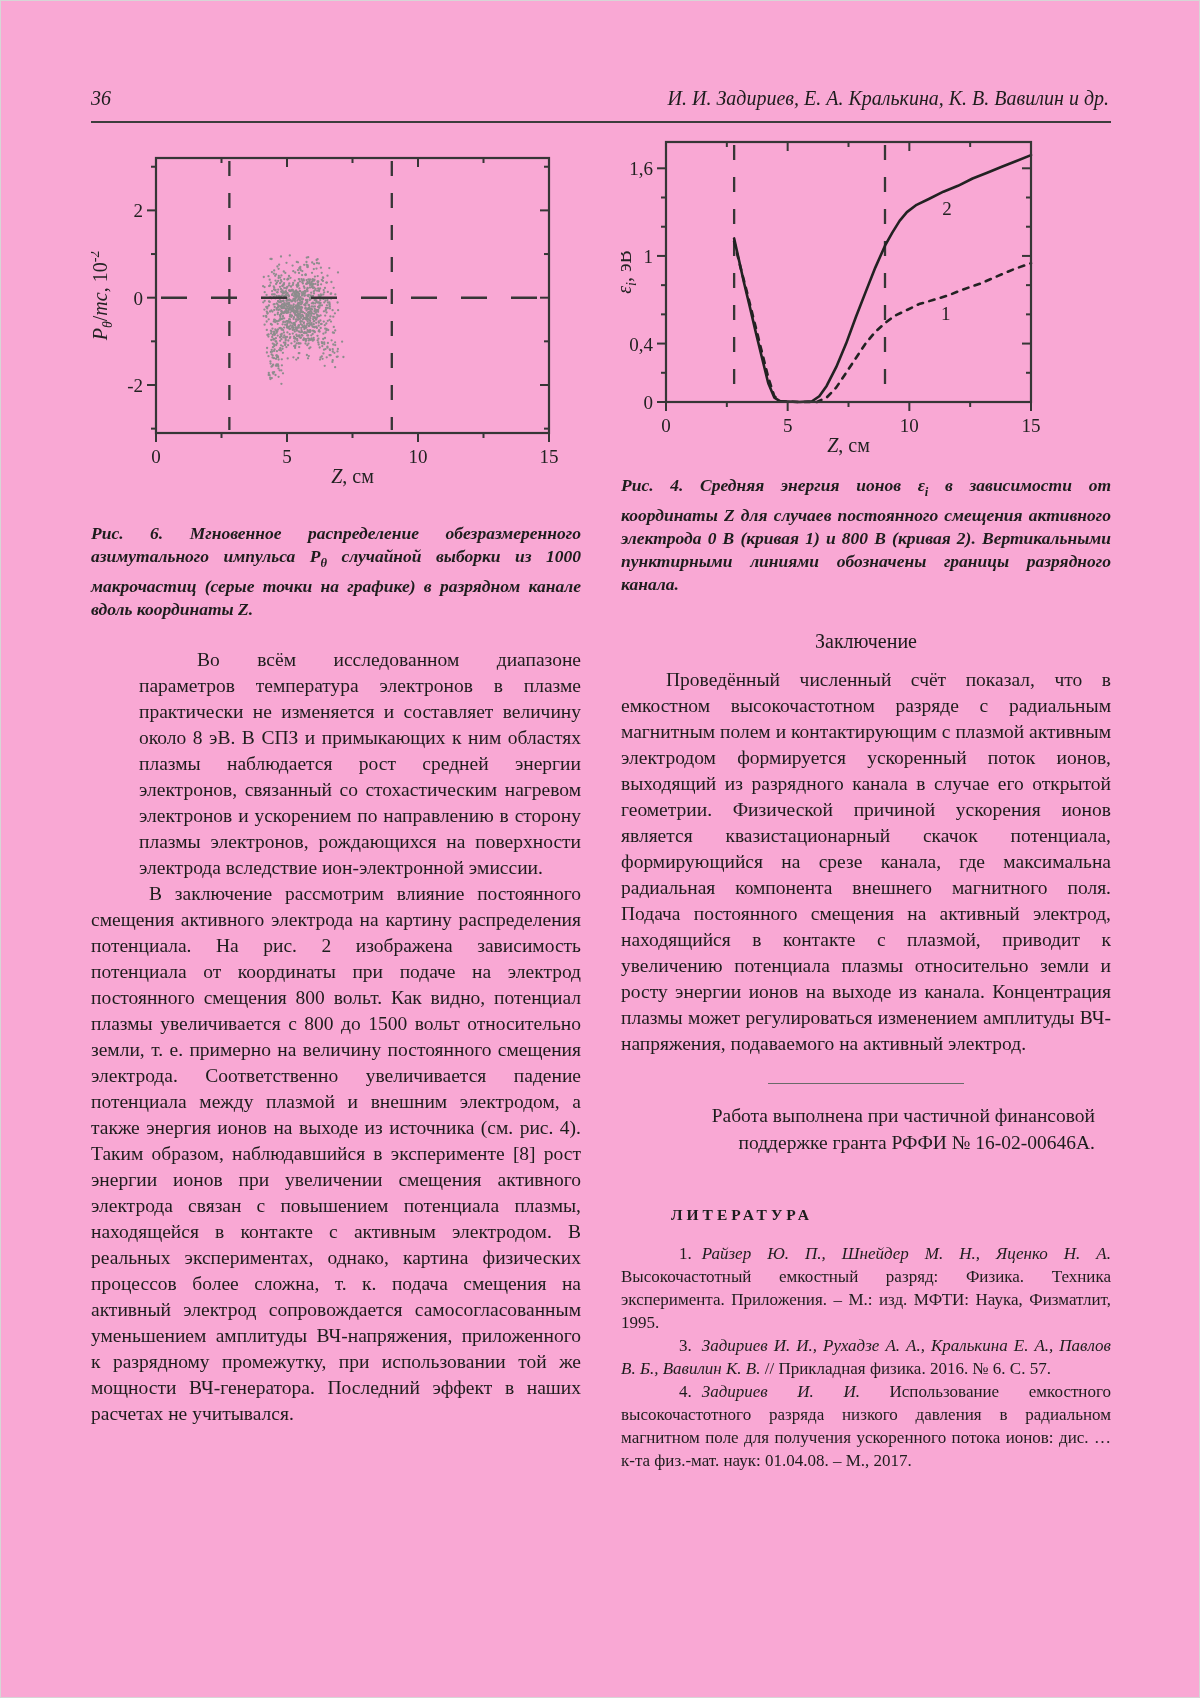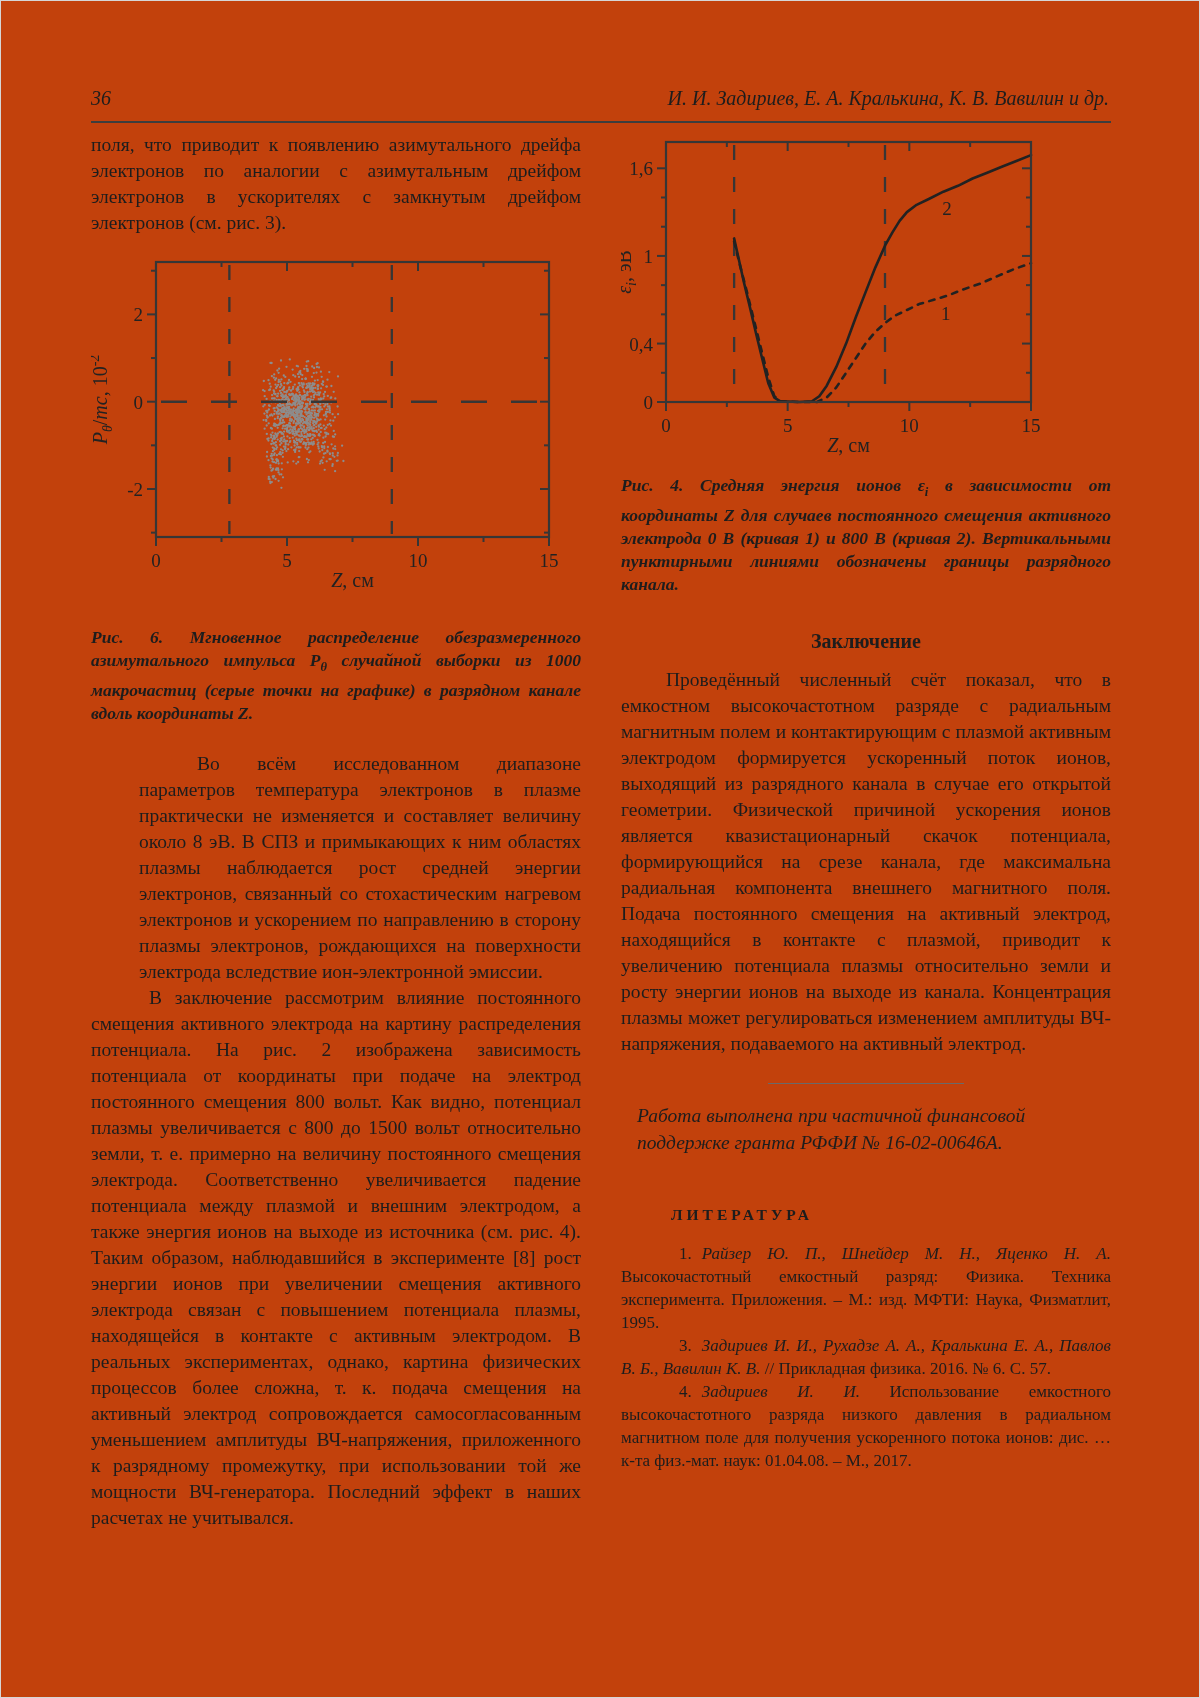--- a/index.html
+++ b/index.html
@@ -1,58 +1,57 @@
 <!DOCTYPE html>
 <html><head>
 <meta charset="utf-8">
 <style>
   html,body{margin:0;padding:0;background:#e9e9e9;}
-  #page{position:relative;width:1200px;height:1698px;background:#c2410c;
+  #page{position:relative;width:1200px;height:1698px;background:#f9a8d4;
         font-family:"Liberation Serif", serif;color:#1d1d1d;overflow:hidden;
         border:1px solid #d6d6d6;box-sizing:border-box;}
   .page-number{position:absolute;left:90px;top:86px;font-style:italic;font-size:20px;}
   .running-head{position:absolute;right:90px;top:86px;font-style:italic;font-size:20px;text-align:center;}
   .header-rule{position:absolute;left:90px;top:120px;width:1020px;height:0;border-top:2.2px solid #3d3d3d;}
   .col{position:absolute;width:490px;}
   #col-left{left:90px;top:131px;}
   #col-right{left:620px;top:133px;}
   p.body-text{font-size:19.5px;line-height:26px;text-align:justify;margin:0;}
   p.indent{text-indent:58px;}
   #col-right p.indent{text-indent:45px;}
   .figure-mount{line-height:0;}
   #fig3-mount{margin-top:12px;}
   .fig-caption{font-size:17.5px;font-weight:bold;font-style:italic;line-height:23px;
                text-align:justify;margin:0;}
   #fig3-caption{margin-top:26px;}
   #fig4-caption{margin-top:10px;}
   .fig-caption sub{font-size:0.72em;}
   #para2{margin-top:26px;margin-left:48px;}
-  #conclusion-heading{font-size:20px;font-weight:bold;text-align:center;margin:34px 0 0 0;}
+  #conclusion-heading{font-size:20px;font-weight:normal;text-align:center;margin:34px 0 0 0;}
   #conclusion-para{margin-top:14px;}
   .divider{width:196px;height:0;border-top:1.6px solid #6a6a6a;margin:26px auto 0 auto;}
-  #grant-note{margin-top:18px;font-style:italic;font-size:19.5px;line-height:27px;
-              text-align:left;padding:0 16px;}
+  #grant-note{margin-top:18px;font-size:19.5px;line-height:27px;
+              text-align:right;padding:0 16px;}
   #literature-heading{font-size:15.5px;font-weight:bold;letter-spacing:4px;margin:50px 0 0 50px;}
   #references{margin-top:18px;}
   p.ref{font-size:17px;line-height:23px;text-align:justify;margin:0;text-indent:58px;}
   .ref-num{margin-right:10px;}
   .tick-label{font-family:"Liberation Serif", serif;font-size:19px;fill:#222;}
   .axis-label{font-family:"Liberation Serif", serif;font-size:20px;fill:#222;}
 </style>
 </head>
 <body>
 
 <div id="page">
 
   <div class="page-number">36</div>
   <div class="running-head">И. И. Задириев, Е. А. Кралькина, К. В. Вавилин и др.</div>
   <div class="header-rule"></div>
 
   <div class="col" id="col-left">
-    <p class="body-text" id="para1">поля, что приводит к появлению азимутального дрейфа электронов по аналогии с азимутальным дрейфом электронов в ускорителях с замкнутым дрейфом электронов (см. рис. 3).</p>
 
     <div class="figure-mount" id="fig3-mount"><svg width="490" height="352" viewBox="0 0 490 352">
           <circle cx="192.4" cy="156.6" r="1.15" fill="#8d8d8d"></circle>
           <circle cx="205.6" cy="141.2" r="1.15" fill="#8d8d8d"></circle>
           <circle cx="196.0" cy="180.4" r="1.15" fill="#8d8d8d"></circle>
           <circle cx="182.9" cy="129.7" r="1.15" fill="#8d8d8d"></circle>
           <circle cx="227.3" cy="137.4" r="1.15" fill="#8d8d8d"></circle>
           <circle cx="199.8" cy="156.5" r="1.15" fill="#8d8d8d"></circle>
           <circle cx="239.4" cy="172.4" r="1.15" fill="#8d8d8d"></circle>
           <circle cx="221.7" cy="142.4" r="1.15" fill="#8d8d8d"></circle>

